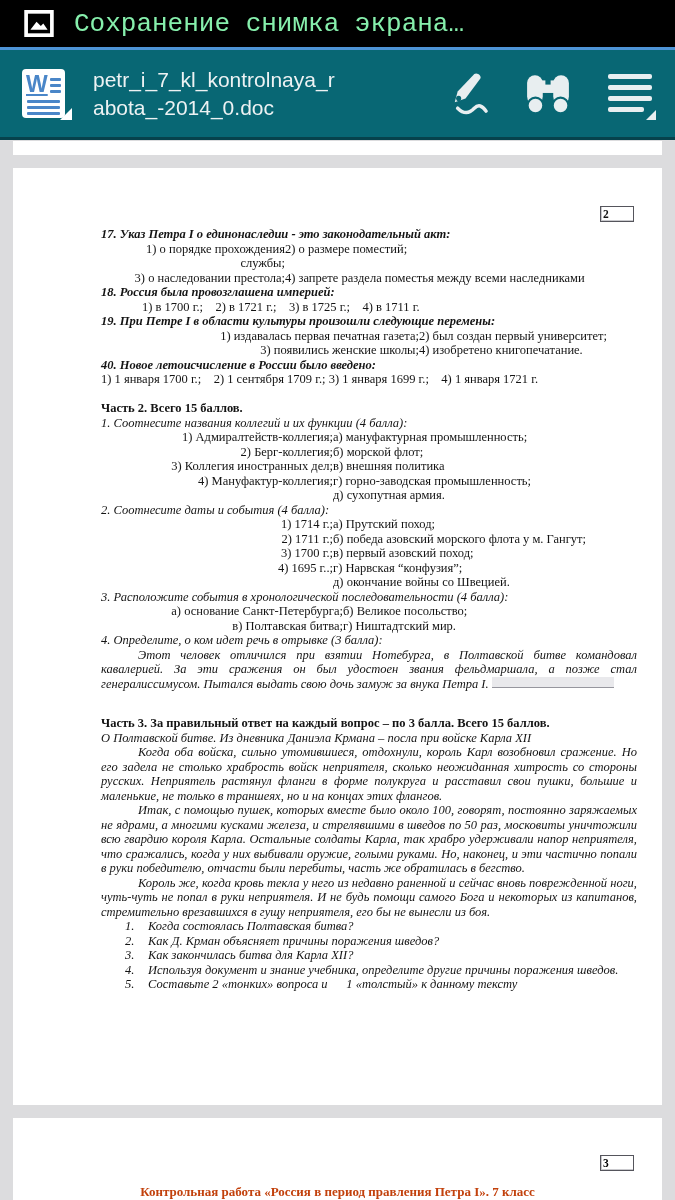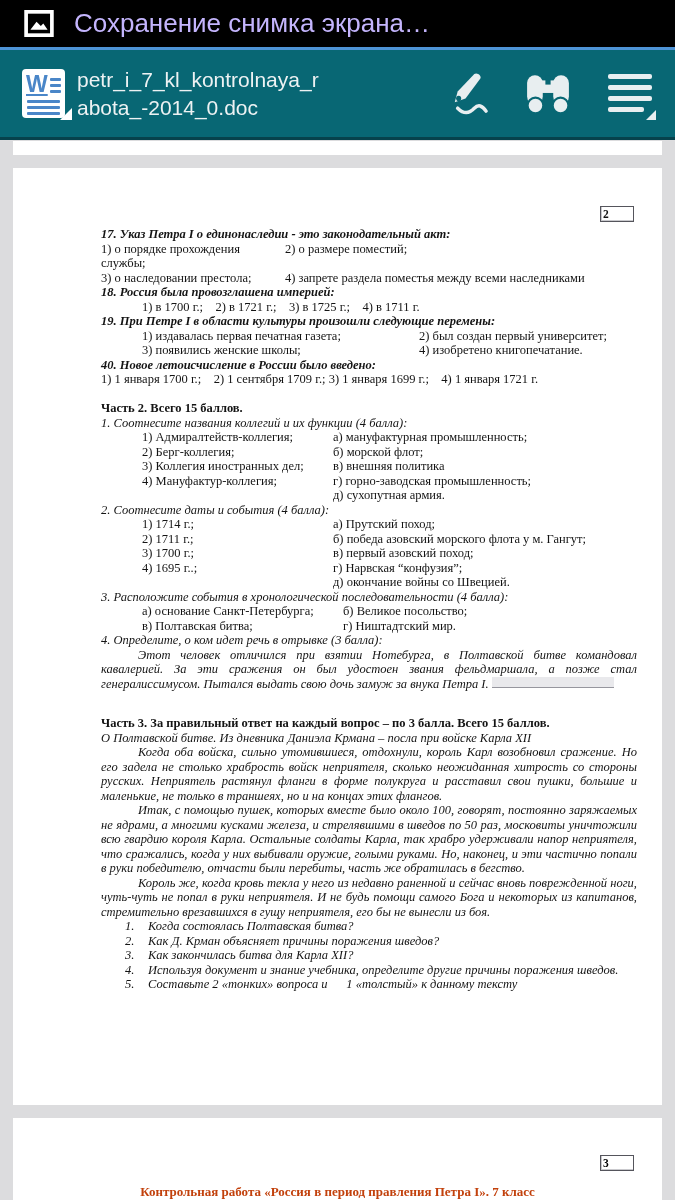--- a/index.html
+++ b/index.html
@@ -4,21 +4,21 @@
 <style>
   html,body{margin:0;padding:0;}
   body{width:675px;height:1200px;overflow:hidden;background:#dcdcde;
        font-family:"Liberation Serif", serif;}
   .app{width:675px;height:1200px;display:flex;flex-direction:column;}
 
   
   .status-bar{height:47px;background:#000;display:flex;align-items:center;
               padding-left:24px;flex:0 0 auto;}
   .status-icon{width:30px;height:27px;margin-right:20px;flex:0 0 auto;}
-  .status-title{color:#c4b5fd;font-family:Liberation Sans, sans-serif;
+  .status-title{color:#86efac;font-family:Liberation Mono, monospace;
                 font-size:26px;white-space:nowrap;}
   .accent-line{height:3px;background:#4e94d6;flex:0 0 auto;}
 
   
   .toolbar{height:87px;background:#086774;border-bottom:3px solid #06424c;
            display:flex;align-items:center;padding:0 22px;flex:0 0 auto;box-sizing:content-box;}
   .doc-icon{width:43px;height:49px;background:#fff;border-radius:4px;
             position:relative;flex:0 0 auto;}
   .doc-icon .w{position:absolute;left:4px;top:2px;color:#4a86c8;
                font-family:"Liberation Sans",sans-serif;font-weight:bold;
@@ -26,21 +26,21 @@
   .doc-icon .sbar{position:absolute;height:3px;background:#4a86c8;border-radius:1px;}
   .doc-icon .s1{left:28px;top:9px;width:11px;}
   .doc-icon .s2{left:28px;top:15px;width:11px;}
   .doc-icon .s3{left:28px;top:21px;width:11px;}
   .doc-icon .b1{left:5px;top:31px;width:33px;}
   .doc-icon .b2{left:5px;top:37px;width:33px;}
   .doc-icon .b3{left:5px;top:43px;width:33px;}
   .doc-icon .fold{position:absolute;right:-7px;bottom:-2px;width:0;height:0;
                   border-left:12px solid transparent;border-bottom:12px solid #fff;}
   .filename{color:#edf2f3;font-family:"Liberation Sans",sans-serif;
-            font-size:21px;line-height:28px;margin-left:12px;}
+            font-size:21px;line-height:28px;margin-left:28px;}
   .tool-actions{margin-left:auto;display:flex;align-items:center;gap:35px;}
   .tool-btn{background:none;border:none;padding:0;width:47px;height:47px;
             display:flex;align-items:center;justify-content:center;cursor:pointer;}
   .menu-icon{position:relative;width:44px;height:40px;}
   .menu-icon .bar{position:absolute;left:0;width:44px;height:5px;border-radius:2px;background:#e8eef0;}
   .menu-icon .m1{top:0;} .menu-icon .m2{top:11px;} .menu-icon .m3{top:22px;} .menu-icon .m4{top:33px;width:36px;}
   .menu-icon .tri{position:absolute;right:-4px;bottom:-6px;width:0;height:0;
                   border-left:10px solid transparent;border-bottom:10px solid #e8eef0;}
 
   
@@ -57,21 +57,21 @@
                font-size:11.5px;font-weight:bold;line-height:14px;padding-left:2px;
                background:#fff;box-shadow:inset 1px -1px 0 #c9c9cd;}
   .page2 .pagenum-box{margin-right:3px;}
   .page3 .pagenum-box{margin-right:28px;}
 
   .doc-text{font-size:12.5px;line-height:14.5px;margin-top:5px;}
   .qh{font-weight:bold;font-style:italic;}
   .bh{font-weight:bold;}
   .bih{font-weight:normal;font-style:italic;}
   .row{display:flex;}
-  .cell{flex:0 0 auto;box-sizing:border-box;}
+  .cell{flex:0 0 auto;box-sizing:border-box;text-align:right;}
   .w184{width:184px;}
   .w232{width:232px;padding-left:41px;}
   .w242{width:242px;padding-left:41px;}
   .w318{width:318px;padding-left:41px;}
   .ind41{padding-left:41px;}
   .rest{flex:1 1 auto;}
   .para{text-align:justify;text-indent:37px;font-style:italic;}
   .blank{display:inline-block;width:122px;height:10px;border-bottom:1.5px solid #96969e;
          background:#e9e9ec;}
   .sp{height:14.5px;} .sp2{height:25px;}

